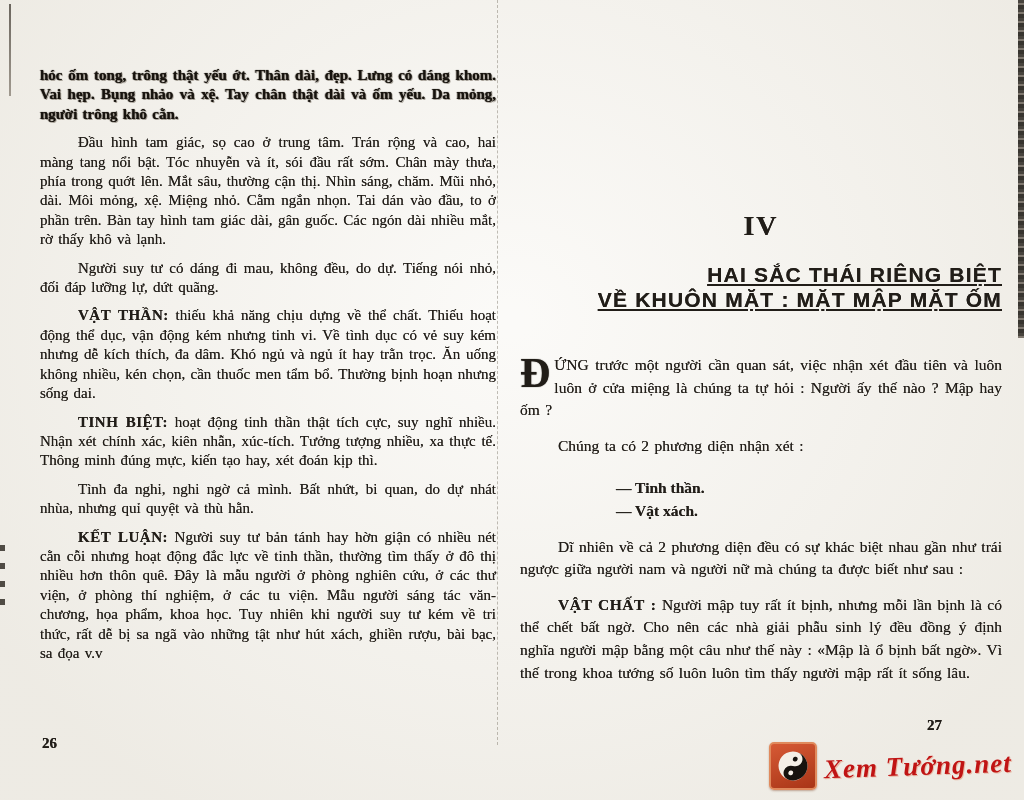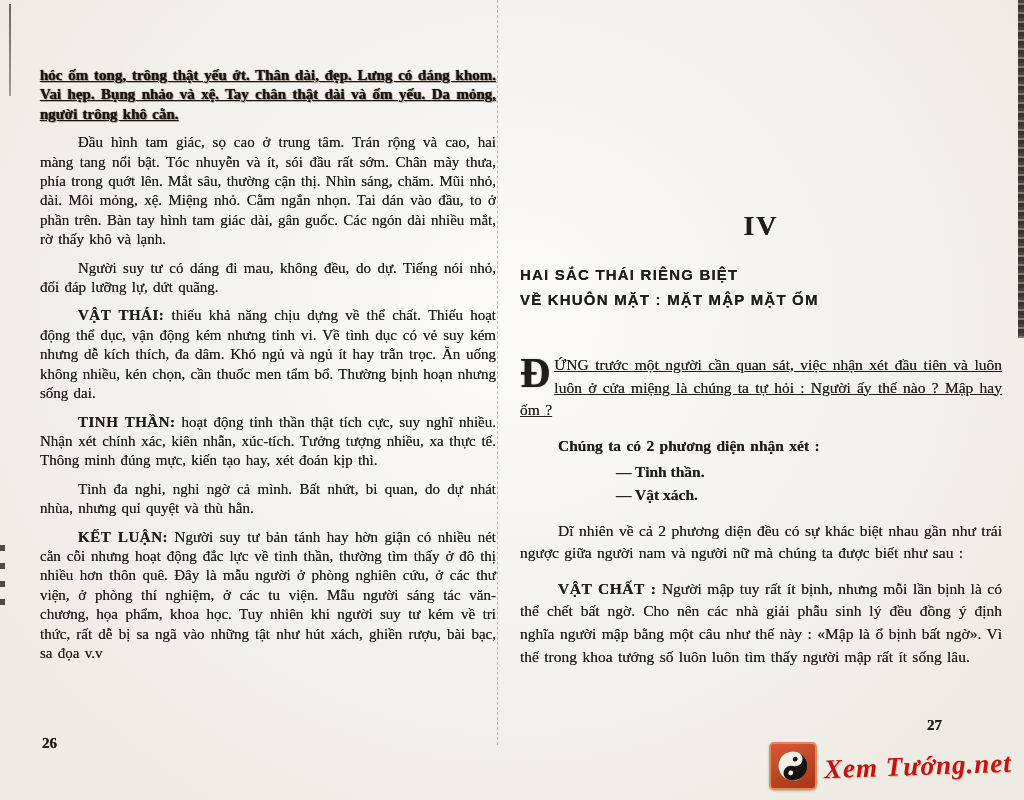--- a/index.html
+++ b/index.html
@@ -37,35 +37,35 @@
   .page-left{left:40px;width:456px;padding-top:66px;}
   .page-right{left:520px;width:482px;padding-top:200px;}
   .para{
     margin:0 0 9px 0;
     font-size:15px;line-height:19.4px;
     text-align:justify;text-justify:inter-word;
     word-spacing:1.5px;
     text-shadow:0 0 .4px rgba(25,20,15,.75);
     text-indent:38px;
   }
-  .para.no-indent{text-indent:0;text-decoration:underline;}
+  .para.no-indent{text-indent:0;}
   .para .lead{font-weight:700;letter-spacing:.5px;}
   .smudge{
     font-weight:700;color:#17130e;
     text-shadow:0 0 1px rgba(30,25,18,.95), 1px 1px 0 rgba(60,45,30,.35), -1px 0 0 rgba(60,45,30,.25);
   }
   .rp .para{font-size:15.5px;line-height:22.6px;margin-bottom:13px;}
   .chapter-num{
     text-align:center;font-weight:700;font-size:28px;letter-spacing:2px;
     margin:10px 0 20px 0;text-shadow:0 0 .6px rgba(20,15,10,.9);
   }
   .chapter-title{
-    text-align:left;font-family:"Liberation Sans", sans-serif;
-    font-weight:700;font-size:15px;line-height:25px;letter-spacing:1.2px;
-    margin:0 0 42px 0;text-shadow:0 0 .5px rgba(20,15,10,.85);
+    text-align:right;font-family:"Liberation Sans", sans-serif;
+    font-weight:700;font-size:21px;line-height:25px;letter-spacing:1.2px;
+    margin:0 0 42px 0;text-shadow:0 0 .5px rgba(20,15,10,.85);text-decoration:underline;
   }
   .dropcap{
     float:left;font-weight:700;font-size:42px;line-height:34px;
     margin:2px 4px 0 0;text-shadow:0 0 1px rgba(20,15,10,.9);
   }
   .list-block{margin:4px 0 13px 96px;}
   .list-item{
     font-size:15.5px;line-height:22.6px;font-weight:700;
     text-shadow:0 0 .4px rgba(25,20,15,.7);
   }
@@ -100,37 +100,37 @@
 <div class="paper-tint"></div>
 <div class="gutter-line"></div>
 <div class="edge-right"></div>
 <div class="edge-left-top"></div>
 <div class="edge-left-mid"></div>
 
 <div class="page page-left">
   <p class="para no-indent smudge"><span>hóc ốm tong, trông thật yếu ớt. Thân dài, đẹp. Lưng có dáng khom. Vai hẹp. Bụng nhảo và xệ. Tay chân thật dài và ốm yếu. Da mỏng, người trông khô cằn.</span></p>
   <p class="para"><span>Đầu hình tam giác, sọ cao ở trung tâm. Trán rộng và cao, hai màng tang nổi bật. Tóc nhuyễn và ít, sói đầu rất sớm. Chân mày thưa, phía trong quớt lên. Mắt sâu, thường cận thị. Nhìn sáng, chăm. Mũi nhỏ, dài. Môi mỏng, xệ. Miệng nhỏ. Cằm ngắn nhọn. Tai dán vào đầu, to ở phần trên. Bàn tay hình tam giác dài, gân guốc. Các ngón dài nhiều mắt, rờ thấy khô và lạnh.</span></p>
   <p class="para"><span>Người suy tư có dáng đi mau, không đều, do dự. Tiếng nói nhỏ, đối đáp lưỡng lự, dứt quãng.</span></p>
-  <p class="para"><b class="lead">VẬT THÁI:</b><span> thiếu khả năng chịu dựng về thể chất. Thiếu hoạt động thể dục, vận động kém nhưng tinh vi. Về tình dục có vẻ suy kém nhưng dễ kích thích, đa dâm. Khó ngủ và ngủ ít hay trằn trọc. Ăn uống không nhiều, kén chọn, cần thuốc men tẩm bổ. Thường bịnh hoạn nhưng sống dai.</span></p>
-  <p class="para"><b class="lead">TINH THẦN:</b><span> hoạt động tinh thần thật tích cực, suy nghĩ nhiều. Nhận xét chính xác, kiên nhẫn, xúc-tích. Tưởng tượng nhiều, xa thực tế. Thông minh đúng mực, kiến tạo hay, xét đoán kịp thì.</span></p>
+  <p class="para"><b class="lead">VẬT THẦN:</b><span> thiếu khả năng chịu dựng về thể chất. Thiếu hoạt động thể dục, vận động kém nhưng tinh vi. Về tình dục có vẻ suy kém nhưng dễ kích thích, đa dâm. Khó ngủ và ngủ ít hay trằn trọc. Ăn uống không nhiều, kén chọn, cần thuốc men tẩm bổ. Thường bịnh hoạn nhưng sống dai.</span></p>
+  <p class="para"><b class="lead">TINH BIỆT:</b><span> hoạt động tinh thần thật tích cực, suy nghĩ nhiều. Nhận xét chính xác, kiên nhẫn, xúc-tích. Tưởng tượng nhiều, xa thực tế. Thông minh đúng mực, kiến tạo hay, xét đoán kịp thì.</span></p>
   <p class="para"><span>Tình đa nghi, nghi ngờ cả mình. Bất nhứt, bi quan, do dự nhát nhùa, nhưng quỉ quyệt và thù hằn.</span></p>
   <p class="para"><b class="lead">KẾT LUẬN:</b><span> Người suy tư bản tánh hay hờn giận có nhiều nét cằn cỗi nhưng hoạt động đắc lực về tinh thần, thường tìm thấy ở đô thị nhiều hơn thôn quê. Đây là mẫu người ở phòng nghiên cứu, ở các thư viện, ở phòng thí nghiệm, ở các tu viện. Mẫu người sáng tác văn-chương, họa phẩm, khoa học. Tuy nhiên khi người suy tư kém về tri thức, rất dễ bị sa ngã vào những tật như hút xách, ghiền rượu, bài bạc, sa đọa v.v</span></p>
   <div class="pagenum pagenum-left">26</div>
 </div>
 
 <div class="page page-right rp">
   <div class="chapter-num">IV</div>
   <div class="chapter-title">
     <span>HAI SẮC THÁI RIÊNG BIỆT</span><br>
     <span>VỀ KHUÔN MẶT : MẶT MẬP MẶT ỐM</span>
   </div>
   <p class="para no-indent">
     <span class="dropcap">Đ</span><span>ỨNG trước một người cần quan sát, việc nhận xét đầu tiên và luôn luôn ở cửa miệng là chúng ta tự hỏi : Người ấy thế nào ? Mập hay ốm ?</span>
   </p>
-  <p class="para" style="margin-bottom:4px;font-weight:700;"><span>Chúng ta có 2 phương diện nhận xét :</span></p>
+  <p class="para" style="margin-bottom:20px;font-weight:400;"><span>Chúng ta có 2 phương diện nhận xét :</span></p>
   <div class="list-block">
     <div class="list-item">— Tinh thần.</div>
     <div class="list-item">— Vật xách.</div>
   </div>
   <p class="para"><span>Dĩ nhiên về cả 2 phương diện đều có sự khác biệt nhau gần như trái ngược giữa người nam và người nữ mà chúng ta được biết như sau :</span></p>
   <p class="para"><b class="lead">VẬT CHẤT :</b><span> Người mập tuy rất ít bịnh, nhưng mỗi lần bịnh là có thể chết bất ngờ. Cho nên các nhà giải phẫu sinh lý đều đồng ý định nghĩa người mập bằng một câu như thế này : «Mập là ổ bịnh bất ngờ». Vì thế trong khoa tướng số luôn luôn tìm thấy người mập rất ít sống lâu.</span></p>
   <div class="pagenum pagenum-right">27</div>
 </div>
 
 <div class="watermark">

